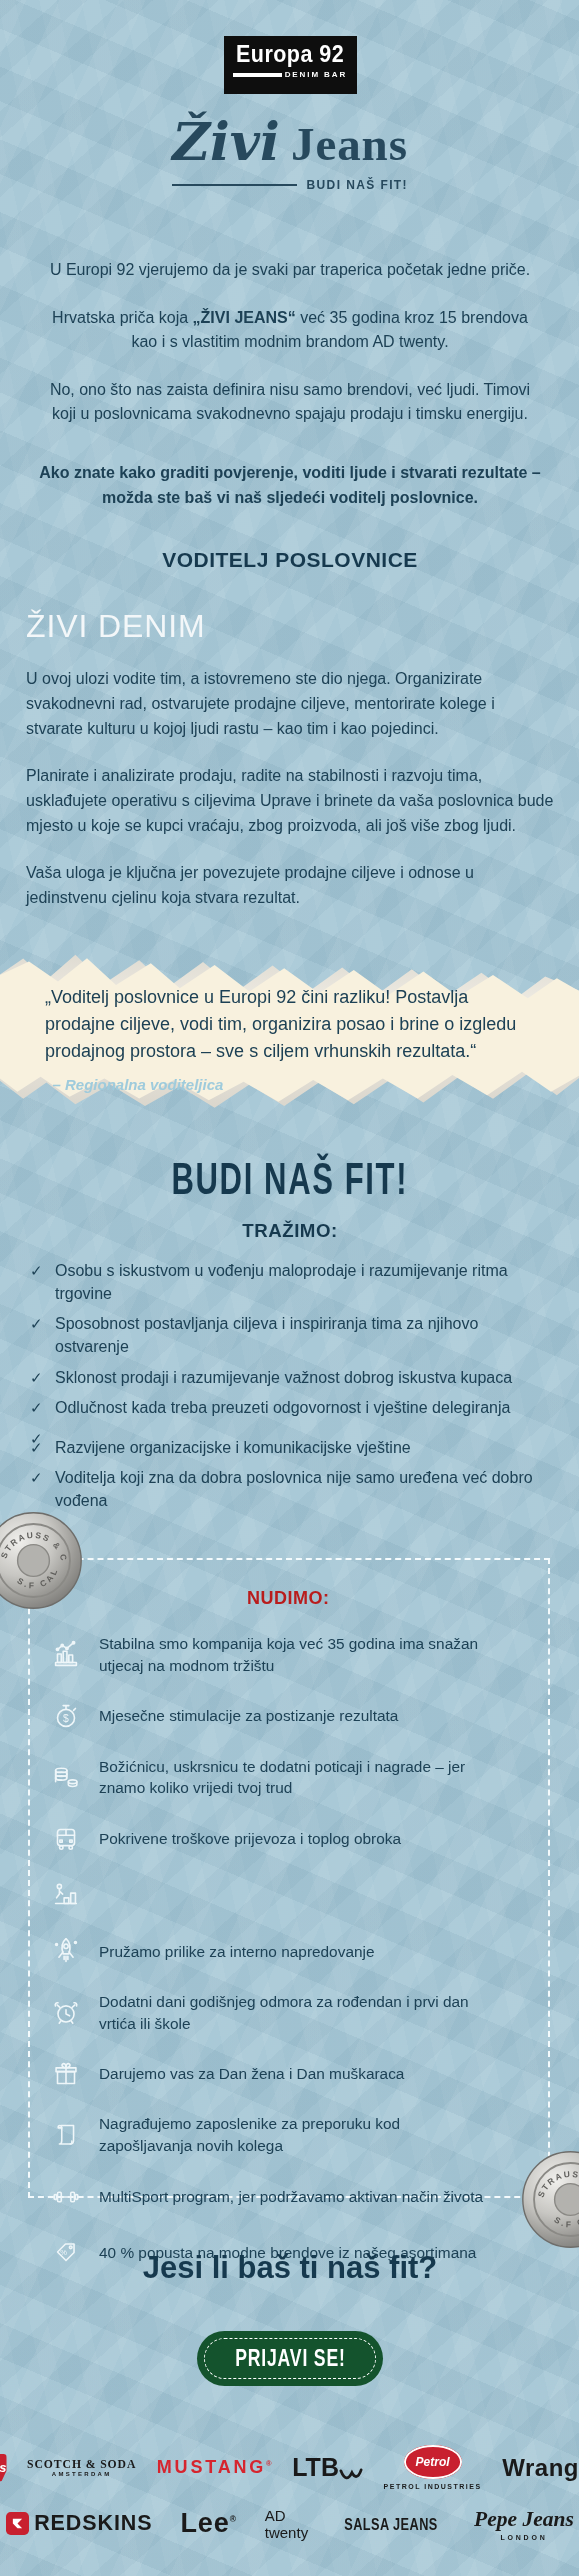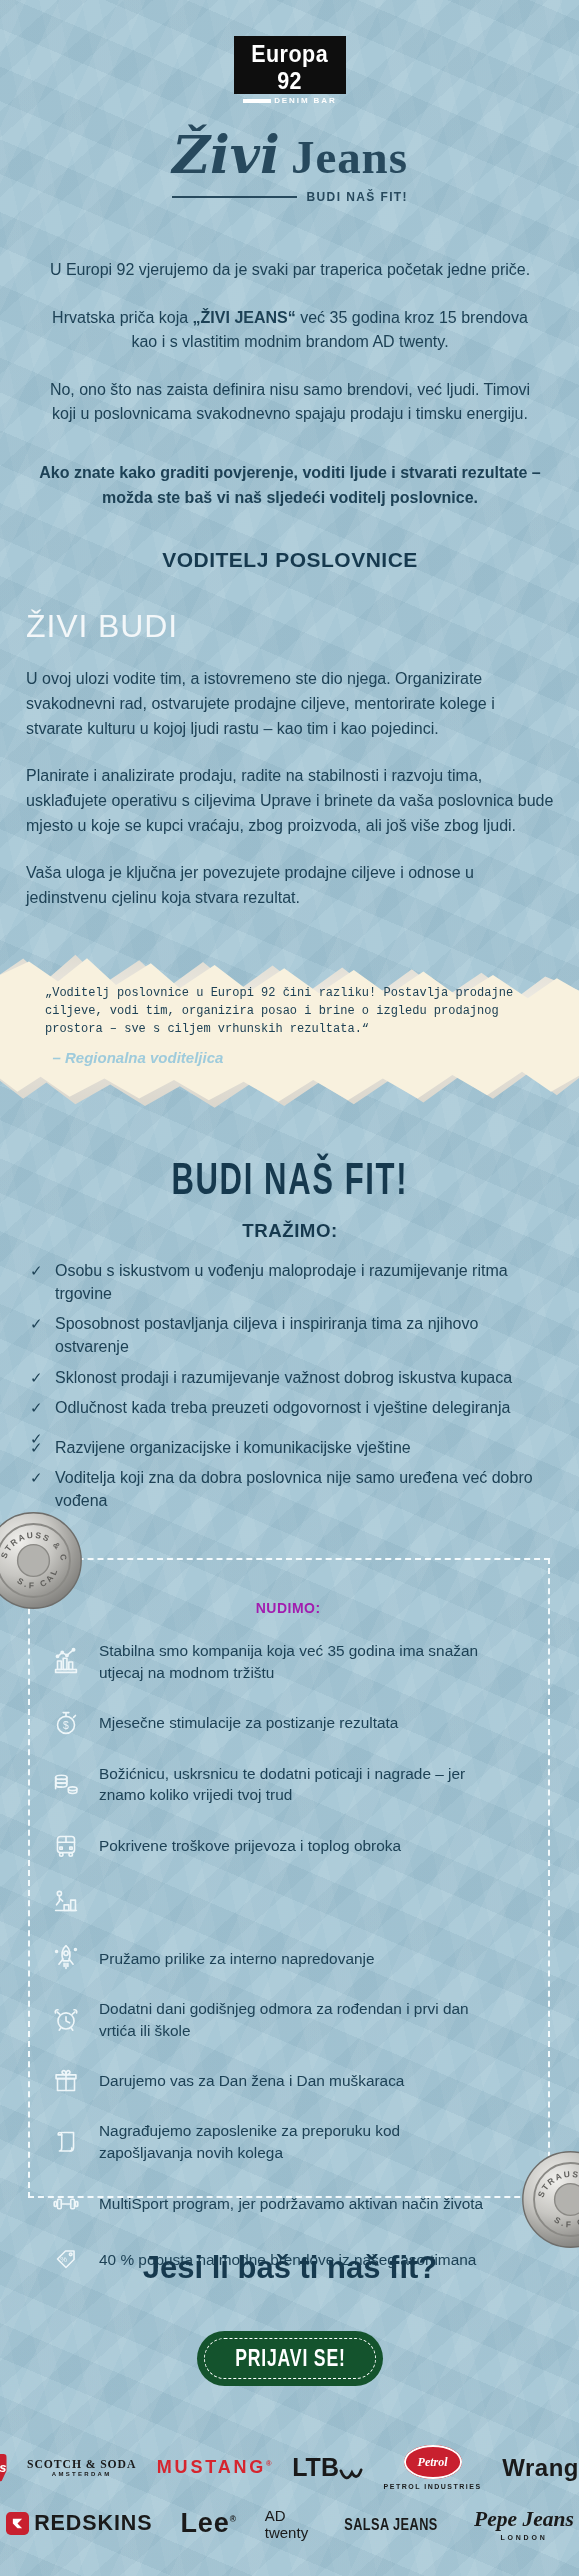--- a/index.html
+++ b/index.html
@@ -9,21 +9,21 @@
   .pattern{position:absolute;inset:0;pointer-events:none;
     background-image:
       repeating-linear-gradient(115deg, rgba(255,255,255,.06) 0 24px, rgba(255,255,255,0) 24px 54px),
       repeating-linear-gradient(23deg, rgba(43,94,122,.07) 0 32px, rgba(43,94,122,0) 32px 67px),
       repeating-linear-gradient(-42deg, rgba(43,94,122,.05) 0 19.6px, rgba(43,94,122,0) 19.6px 44px),
       repeating-linear-gradient(78deg, rgba(255,255,255,.05) 0 17px, rgba(255,255,255,0) 17px 41px);}
   section{position:absolute;left:0;right:0;}
 
   
   .sec-header{top:36px;text-align:center;}
-  .brandbox{display:inline-block;width:112px;height:58px;background:#0e0e0e;color:#fff;
+  .brandbox{display:inline-block;width:133px;height:58px;background:#0e0e0e;color:#fff;
             padding:5.6px 9.4px 0;box-sizing:border-box;}
   .brandbox .nm{font-size:22.4px;font-weight:800;letter-spacing:0.5px;display:block;transform:scale(.96,1.04);}
   .brandrow{display:flex;align-items:center;gap:3px;margin-top:2.8px;}
   .brandrow .bar{flex:1;height:4.7px;background:#fff;}
   .brandrow .sub{font-size:8px;font-weight:800;letter-spacing:1.9px;}
   .zivi{margin-top:22.4px;color:#27495d;}
   .zivi .row{display:flex;justify-content:center;align-items:baseline;}
   .zivi .script{font-family:"DejaVu Serif",serif;font-style:italic;font-weight:700;font-size:52px;line-height:1;}
   .zivi .serif{font-family:"Liberation Serif",serif;font-weight:700;font-size:47px;line-height:1;margin-left:11.2px;letter-spacing:0.9px;}
   .zivi .tagrow{display:flex;align-items:center;width:236px;margin:9.4px auto 0;}
@@ -42,36 +42,36 @@
   .role-sub{font-size:32px;font-weight:400;letter-spacing:0.9px;color:#f3f7f9;margin:36px 0 0;}
   .sec-role p{font-size:16px;line-height:1.55;margin:22.4px 0 0;}
 
   
   .sec-quote{top:935px;height:180px;}
   .torn-white{position:absolute;inset:0;background:linear-gradient(#d9d5cb,#efece4 40%,#d9d5cb);
     clip-path:polygon(0 22%,4% 13%,8% 25%,13% 11%,18% 27%,24% 14%,29% 29%,35% 15%,41% 31%,47% 17%,53% 32%,59% 18%,65% 33%,71% 19%,77% 34%,83% 21%,89% 35%,94% 23%,100% 31%,100% 79%,96% 89%,91% 77%,85% 91%,79% 79%,73% 93%,67% 81%,61% 94%,55% 82%,49% 95%,43% 83%,37% 96%,31% 84%,25% 95%,19% 83%,13% 94%,8% 82%,4% 91%,0 81%);}
   .torn-cream{position:absolute;left:0;right:0;top:6.5px;bottom:6.5px;background:#f8f1de;
     clip-path:polygon(0 20%,5% 12%,10% 24%,15% 10%,20% 26%,26% 13%,31% 28%,37% 14%,43% 30%,49% 16%,55% 31%,61% 17%,67% 32%,73% 18%,79% 33%,85% 20%,91% 34%,96% 22%,100% 30%,100% 80%,95% 90%,90% 78%,84% 92%,78% 80%,72% 94%,66% 82%,60% 95%,54% 83%,48% 96%,42% 84%,36% 95%,30% 83%,24% 94%,18% 82%,12% 93%,7% 81%,3% 90%,0 82%);}
   .quote-wrap{position:absolute;inset:0;padding:49px 45px 0;box-sizing:border-box;}
-  .quote-text{font-size:12px;line-height:1.5;margin:0;color:#1d4155;font-family:Liberation Mono, monospace;}
+  .quote-text{font-size:18px;line-height:1.5;margin:0;color:#1d4155;}
   .quote-author{margin:11.2px 0 0 7.5px;font-size:15px;font-weight:700;font-style:italic;color:#9ecbdc;}
 
   
   .sec-fit{top:1158px;text-align:center;}
   .fit-heading{display:inline-block;font-size:37px;font-weight:700;letter-spacing:1.9px;color:#16394e;
                transform:scale(.84,1.22);transform-origin:center;margin:0;}
   .fit-sub{font-size:18.7px;font-weight:800;color:#16394e;margin:19.6px 0 0;letter-spacing:0.5px;}
   .trazimo{width:520px;margin:18.7px auto 0;text-align:left;display:flex;flex-direction:column;gap:8.4px;}
   .trazimo .item{position:relative;padding-left:25px;font-size:16px;line-height:1.4;}
   .trazimo .ck{position:absolute;left:0;top:0;font-size:15px;}
 
   
   .offer-box{position:absolute;top:1558px;left:28px;width:522px;height:640px;box-sizing:border-box;
              border:2.3px dashed #f4fafc;padding:24px 18.7px 0 17px;}
-  .offer-title{text-align:center;font-size:14px;font-weight:800;color:#a21caf;margin:16px 0 24px;letter-spacing:0.5px;}
+  .offer-title{text-align:center;font-size:18px;font-weight:800;color:#b91c1c;margin:4px 0 24px;letter-spacing:0.5px;}
   .offer-list{display:flex;flex-direction:column;gap:22.4px;}
   .offer-item{display:flex;align-items:center;gap:15px;}
   .offer-item .ic{flex:0 0 37px;display:flex;justify-content:center;}
   .offer-item .tx{font-size:15.4px;line-height:1.42;max-width:397px;}
 
   .jeans-btn{position:absolute;width:101px;height:101px;}
   .jeans-btn.left{top:1510px;left:-17px;}
   .jeans-btn.right{top:2149px;left:520px;}
 
   
@@ -92,21 +92,21 @@
             display:flex;align-items:center;justify-content:center;font-style:italic;font-weight:800;font-size:13px;
             clip-path:polygon(0 0,42% 0,50% 18%,58% 0,100% 0,100% 62%,86% 100%,14% 100%,0 62%);}
   .lg-scotch .l1{font-family:"Liberation Serif",serif;font-weight:700;font-size:11.7px;letter-spacing:0.9px;}
   .lg-scotch .l2{font-size:6px;font-weight:700;letter-spacing:2.3px;text-align:center;margin-top:0.9px;}
   .lg-mustang{color:#d6252e;font-weight:800;font-size:18px;letter-spacing:2.8px;}
   .lg-mustang sup{font-size:7.5px;letter-spacing:0;}
   .lg-ltb{font-weight:800;font-size:25px;letter-spacing:0;display:flex;align-items:flex-end;}
   .lg-petrol{text-align:center;}
   .lg-petrol .oval{width:58px;height:34px;margin:0 auto;background:#c8202f;border-radius:50%;
       box-shadow:inset 0 0 0 1.9px #fff, inset 0 0 0 3.7px #c8202f;display:flex;align-items:center;justify-content:center;
-      color:#fff;font-family:Liberation Serif, serif;font-style:italic;font-weight:700;font-size:12px;}
+      color:#fff;font-family:Liberation Sans, sans-serif;font-style:italic;font-weight:700;font-size:12px;}
   .lg-petrol .sub{font-size:7px;font-weight:800;letter-spacing:1.5px;margin-top:3.7px;}
   .lg-wrangler{font-weight:800;font-size:24px;letter-spacing:0.5px;}
   .lg-redskins{display:flex;align-items:center;gap:5.6px;font-weight:800;font-size:21.5px;letter-spacing:0.9px;}
   .lg-redskins .mark{width:22.4px;height:22.4px;background:#c8202f;border-radius:4.7px;display:flex;align-items:center;justify-content:center;}
   .lg-lee{font-weight:800;font-size:27px;letter-spacing:0.9px;}
   .lg-lee sup{font-size:8.4px;}
   .lg-salsa{font-weight:800;font-size:15px;letter-spacing:0.5px;transform:scale(.85,1.1);}
   .lg-pepe{text-align:center;}
   .lg-pepe .scr{font-family:"Liberation Serif",serif;font-style:italic;font-weight:700;font-size:21.5px;}
   .lg-pepe .ldn{font-size:7px;font-weight:700;letter-spacing:2.8px;margin-top:1.9px;}
@@ -139,21 +139,21 @@
 
   <section class="sec-intro">
     <p>U Europi 92 vjerujemo da je svaki par traperica početak jedne priče.</p>
     <p><span>Hrvatska priča koja </span><b>„ŽIVI JEANS“</b><span> već 35 godina kroz 15 brendova kao i s vlastitim modnim brandom AD twenty.</span></p>
     <p>No, ono što nas zaista definira nisu samo brendovi, već ljudi. Timovi koji u poslovnicama svakodnevno spajaju prodaju i timsku energiju.</p>
     <p class="lead2">Ako znate kako graditi povjerenje, voditi ljude i stvarati rezultate – možda ste baš vi naš sljedeći voditelj poslovnice.</p>
   </section>
 
   <section class="sec-role">
     <h2 class="role-title">VODITELJ POSLOVNICE</h2>
-    <h3 class="role-sub">ŽIVI BUDI</h3>
+    <h3 class="role-sub">ŽIVI DENIM</h3>
     <p>U ovoj ulozi vodite tim, a istovremeno ste dio njega. Organizirate svakodnevni rad, ostvarujete prodajne ciljeve, mentorirate kolege i stvarate kulturu u kojoj ljudi rastu – kao tim i kao pojedinci.</p>
     <p>Planirate i analizirate prodaju, radite na stabilnosti i razvoju tima, usklađujete operativu s ciljevima Uprave i brinete da vaša poslovnica bude mjesto u koje se kupci vraćaju, zbog proizvoda, ali još više zbog ljudi.</p>
     <p>Vaša uloga je ključna jer povezujete prodajne ciljeve i odnose u jedinstvenu cjelinu koja stvara rezultat.</p>
   </section>
 
   <section class="sec-quote">
     <div class="torn-white"></div>
     <div class="torn-cream"></div>
     <div class="quote-wrap">
       <p class="quote-text">„Voditelj poslovnice u Europi 92 čini razliku! Postavlja prodajne ciljeve, vodi tim, organizira posao i brine o izgledu prodajnog prostora – sve s ciljem vrhunskih rezultata.“</p>

